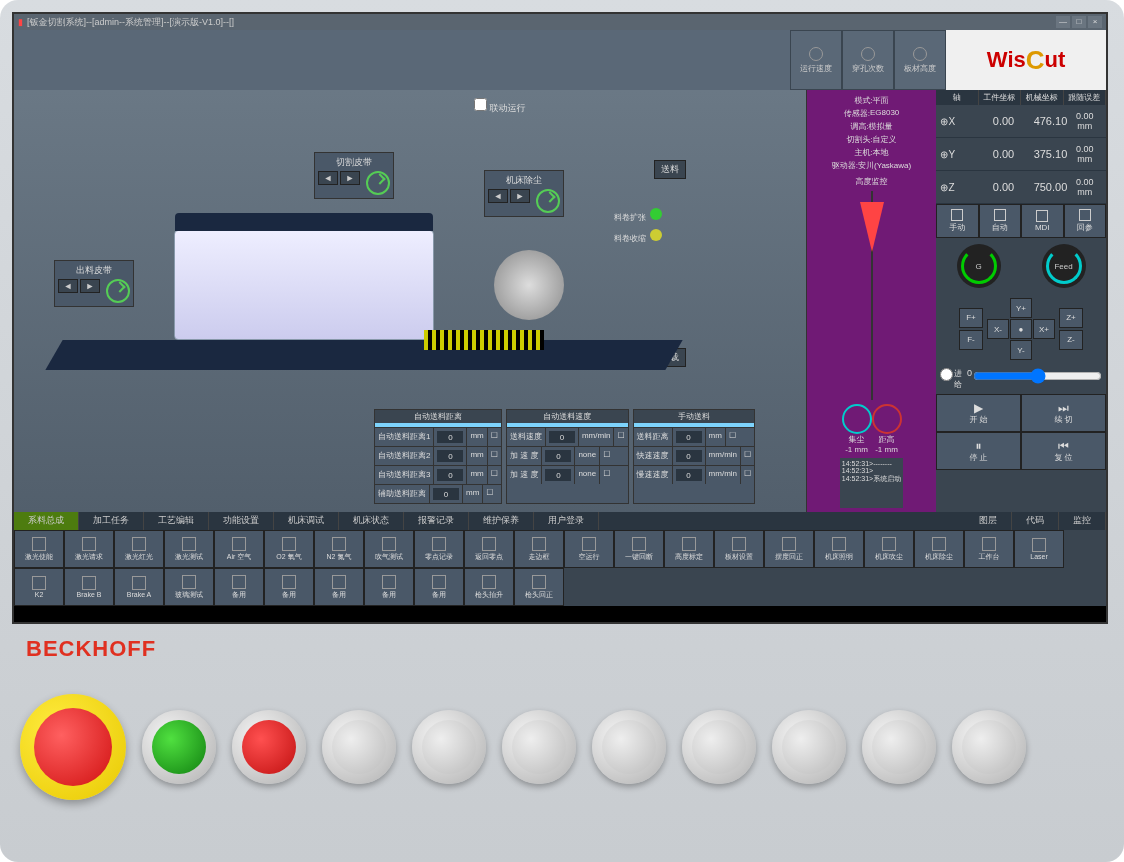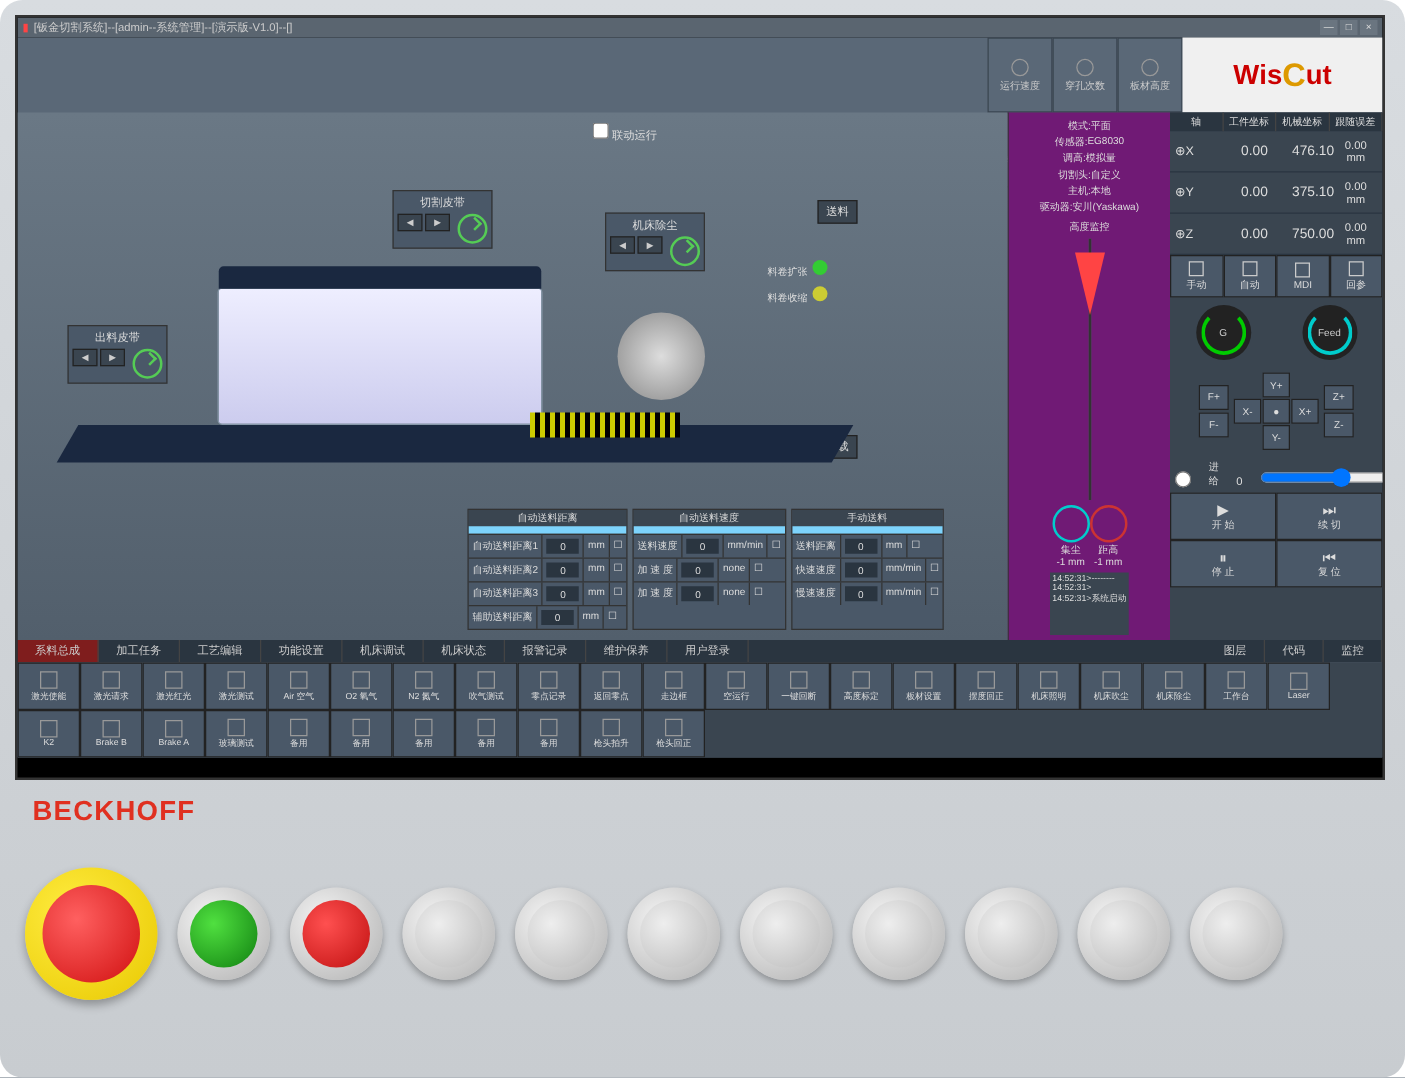--- a/index.html
+++ b/index.html
@@ -36,21 +36,21 @@
 .machine .mbody::before{content:'';position:absolute;top:-18px;left:0;right:0;height:18px;background:#1a2840;border-radius:4px 4px 0 0;}
 .machine .bed{position:absolute;top:150px;left:0;width:620px;height:30px;background:#1a2840;transform:skewX(-30deg);}
 .machine .coil{position:absolute;top:60px;left:440px;width:70px;height:70px;border-radius:50%;background:radial-gradient(#ddd,#888);}
 .machine .rail{position:absolute;top:140px;left:370px;width:120px;height:20px;background:repeating-linear-gradient(90deg,#cc0,#cc0 4px,#000 4px,#000 8px);}
 .minibtn{position:absolute;background:#3a4550;border:1px solid #222;color:#ddd;font-size:9px;padding:2px 6px;}
 .led{width:12px;height:12px;border-radius:50%;display:inline-block;margin-left:4px;}
 .led.g{background:#3c3;}
 .led.y{background:#cc3;}
 .paramtables{position:absolute;bottom:8px;left:360px;display:flex;gap:4px;}
 .ptable{border:1px solid #333;background:#4a5868;color:#ddd;font-size:8px;}
-.ptable .hdr{background:#3a4550;text-align:center;padding:1px 4px;border-bottom:6px solid #7dd3fc;}
+.ptable .hdr{background:#3a4550;text-align:center;padding:1px 4px;border-bottom:4px solid #7dd3fc;}
 .ptable .prow{display:flex;border-top:1px solid #333;}
 .ptable .prow span{padding:3px 3px;border-right:1px solid #333;}
 .ptable .prow span:last-child{border-right:none;}
 .ptable input{width:26px;height:12px;font-size:8px;border:none;background:#2a3540;color:#ddd;text-align:center;}
 .infocol{width:130px;background:#701a75;border-left:1px solid #333;color:#ddd;font-size:8px;padding:4px;display:flex;flex-direction:column;align-items:center;}
 .infocol .kv{display:flex;justify-content:space-between;margin:1px 0;}
 .infocol .monitor{flex:1;background:#5a6877;border:1px solid #333;margin:4px 0;position:relative;}
 .infocol .monitor .beam{position:absolute;top:10px;left:50%;width:0;height:0;border-left:12px solid transparent;border-right:12px solid transparent;border-top:50px solid #f44;transform:translateX(-50%);}
 .infocol .monitor .base{position:absolute;bottom:10px;left:10px;right:10px;height:30px;background:#ccc;transform:skewX(-20deg);}
 .infocol .gauges{display:flex;justify-content:space-around;}
@@ -71,29 +71,29 @@
 .dial{width:44px;height:44px;border-radius:50%;background:#222;position:relative;}
 .dial::before{content:'';position:absolute;inset:4px;border-radius:50%;border:3px solid #0c0;border-top-color:transparent;}
 .dial.feed::before{border-color:#0cc;border-top-color:transparent;}
 .dial .lbl{position:absolute;inset:0;display:flex;align-items:center;justify-content:center;font-size:8px;color:#ccc;}
 .jog{display:flex;align-items:center;justify-content:center;padding:4px;gap:4px;}
 .jog .jcol{display:flex;flex-direction:column;gap:2px;}
 .jog .jbtn{width:24px;height:20px;background:#4a5868;border:1px solid #222;font-size:8px;color:#ddd;text-align:center;line-height:18px;}
 .jog .cross{display:grid;grid-template:repeat(3,20px)/repeat(3,22px);gap:1px;}
 .jog .cross .cb{background:#4a5868;border:1px solid #222;font-size:8px;color:#ddd;display:flex;align-items:center;justify-content:center;}
 .jog .cross .empty{background:transparent;border:none;}
-.override{display:flex;align-items:flex-end;padding:4px;gap:14px;}
+.override{display:flex;align-items:flex-start;padding:4px;gap:1px;}
 .override .ovlbl{font-size:8px;}
 .override input{flex:1;}
 .playrow{display:flex;flex-wrap:wrap;}
 .playrow .pbtn{width:50%;height:38px;border:1px solid #222;background:#4a5868;display:flex;flex-direction:column;align-items:center;justify-content:center;font-size:8px;}
 .playrow .pbtn .pic{font-size:12px;line-height:1;}
 .tabstrip{height:18px;background:#2a3540;display:flex;color:#ccc;font-size:9px;}
 .tabstrip .tab{padding:2px 14px;border-right:1px solid #444;}
-.tabstrip .tab.active{background:#7f1d1d;}
+.tabstrip .tab.active{background:#4d7c0f;}
 .tabstrip .spacer{flex:1;}
 .toolbtns{background:#3a4550;display:flex;flex-wrap:wrap;}
 .toolbtns .tbtn{width:50px;height:38px;border:1px solid #222;background:#4a5868;display:flex;flex-direction:column;align-items:center;justify-content:center;color:#ddd;font-size:7px;}
 .toolbtns .tbtn .tic{width:14px;height:14px;border:1px solid #999;margin-bottom:1px;}
 .taskbar{position:absolute;bottom:0;left:0;right:0;height:16px;background:#1a2530;display:flex;align-items:center;padding:0 4px;color:#ccc;font-size:8px;}
 .taskbar .ticon{width:14px;height:12px;background:#4a5868;margin-right:2px;border-radius:2px;}
 .taskbar .spacer{flex:1;}
 .brand{position:absolute;top:636px;left:26px;color:#e03020;font-weight:bold;font-size:22px;letter-spacing:1px;}
 .physbtns{position:absolute;top:694px;left:20px;right:20px;display:flex;align-items:center;gap:16px;}
 .estop{width:106px;height:106px;border-radius:50%;background:radial-gradient(circle at 35% 35%,#ffec40,#e8c800);box-shadow:0 4px 8px rgba(0,0,0,0.3);position:relative;}

